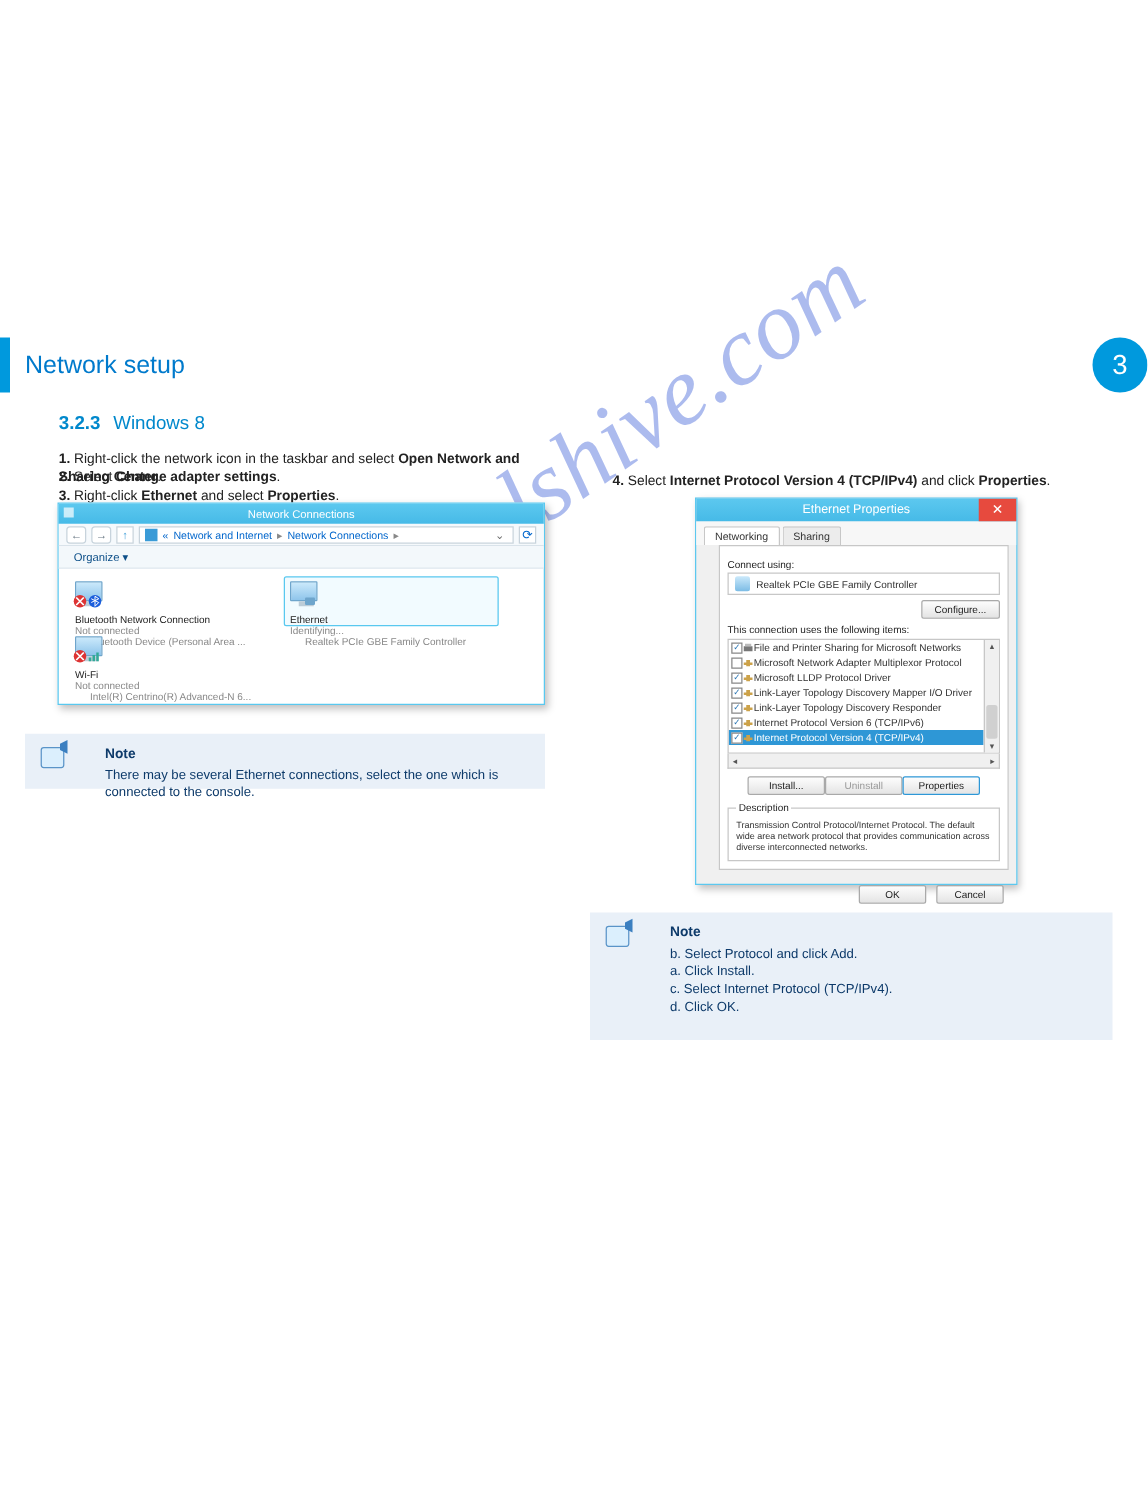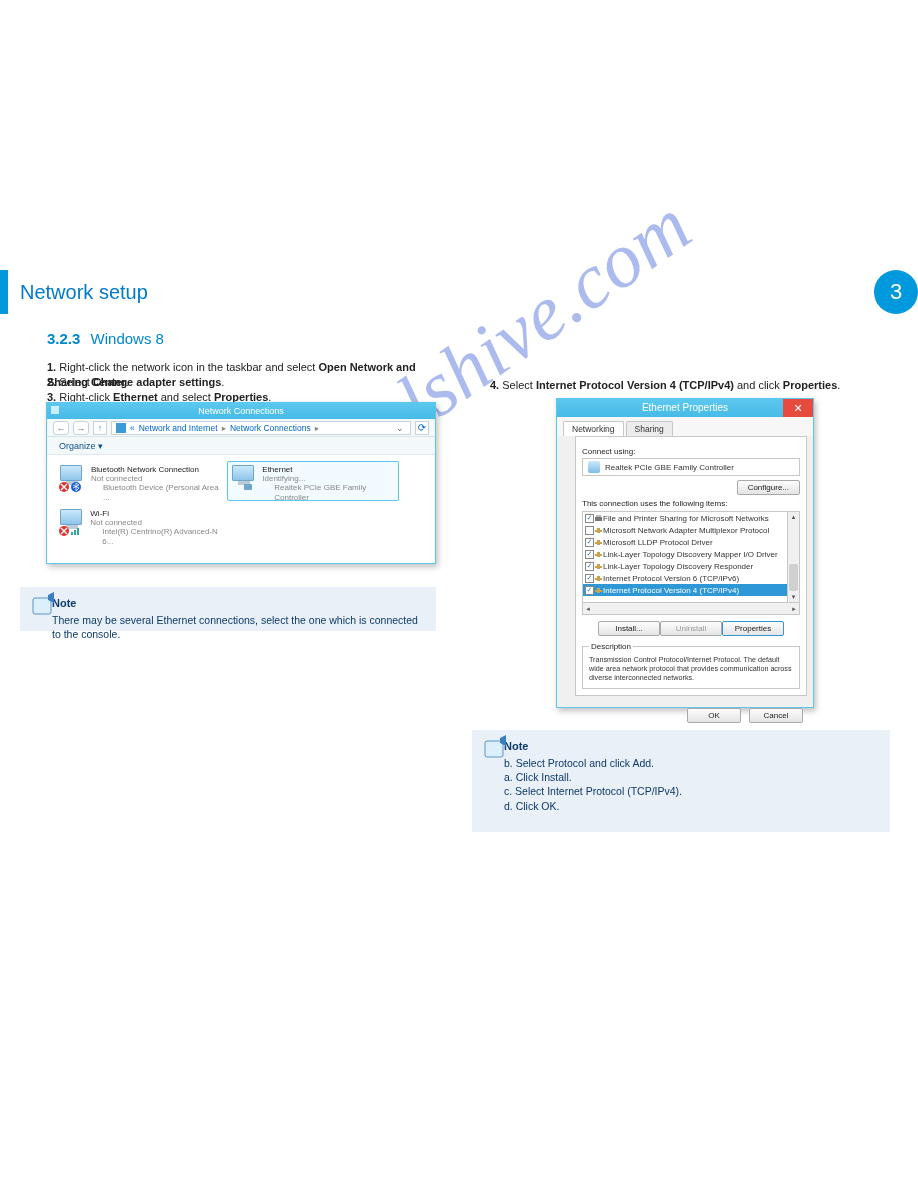--- a/index.html
+++ b/index.html
@@ -27,21 +27,21 @@
     color: #fff; display: flex; align-items: center; justify-content: center;
     font-size: 22px; font-weight: 400;
   }
   .subtitle { position: absolute; top: 330px; left: 47px; font-size: 15px; color: #0088cc; }
   .subtitle-num { color: #0088cc; font-weight: 600; margin-right: 6px; }
   .instr { position: absolute; font-size: 11px; color: #222; line-height: 1.35; }
   .bold { font-weight: bold; }
   .note-box {
     position: absolute;
     background: #e9f0f8;
-    padding: 10px 12px 14px 32px;
+    padding: 10px 12px 14px 64px;
   }
   .note-icon {
     position: absolute;
     left: 10px; top: 4px;
     width: 28px; height: 26px;
   }
   .note-title { font-weight: bold; font-size: 11px; color: #0d3a6a; margin-bottom: 4px; }
   .note-text { font-size: 10.5px; color: #0d3a6a; line-height: 1.35; }
 
   
@@ -58,21 +58,21 @@
   .nc-nav { height: 18px; background: #f5f9fc; display:flex; align-items:center; gap:4px; padding:0 6px; border-bottom:1px solid #d9e3ea; font-size: 8.5px; color:#0066cc; }
   .nc-navbtn { width:16px; height:14px; border:1px solid #c7d3dc; border-radius:3px; background:#fff; display:flex; align-items:center; justify-content:center; color:#6b7a86; font-size:9px; }
   .nc-locarrow { width:14px; height:14px; background:#fff; border:1px solid #c7d3dc; display:flex; align-items:center; justify-content:center; color:#3a9bd7; font-size:9px; }
   .nc-locbar { flex:1; height:14px; border:1px solid #c7d3dc; background:#fff; display:flex; align-items:center; gap:4px; padding:0 4px; }
   .nc-locicon { width:10px; height:10px; background:#3a9bd7; }
   .nc-locsep { color:#888; }
   .nc-locend { width:10px; color:#666; font-size:9px; }
   .nc-refresh { width:14px; height:14px; border:1px solid #c7d3dc; background:#fff; color:#0066cc; display:flex; align-items:center; justify-content:center; font-size:10px; }
   .nc-toolbar { height:18px; background:#f3f8fb; border-bottom:1px solid #e0e8ee; padding-left:12px; display:flex; align-items:center; font-size:9px; color:#0d4f88; }
   .nc-body { display:flex; flex-wrap:wrap; padding:6px 8px; gap:4px 0; }
-  .nc-item { width: 172px; height: 40px; display:flex; gap:6px; padding:3px 4px; border:1px solid transparent; border-radius:2px; }
+  .nc-item { width: 172px; height: 40px; display:flex; gap:6px; padding:3px 4px; border:1px solid transparent; border-radius:2px;flex-direction:column; }
   .nc-item.selected { border:1px solid #59c8ef; background:#f2fbff; }
   .nc-icon { width: 26px; height:26px; position:relative; }
   .nc-icon .monitor { width:22px; height:16px; background:linear-gradient(#cbe9fb,#8fc5eb); border:1px solid #6ea5cc; border-radius:1px; }
   .nc-icon .base { width:12px; height:4px; background:#bcccd7; margin:0 auto; }
   .nc-icon .badge { position:absolute; bottom:-2px; left:-2px; width:12px; height:12px; }
   .nc-text { display:flex; flex-direction:column; font-size:8px; line-height:1.15; }
   .nc-name { color:#222; }
   .nc-status { color:#888; }
   .nc-desc { color:#888;margin-left:12px; }
 

